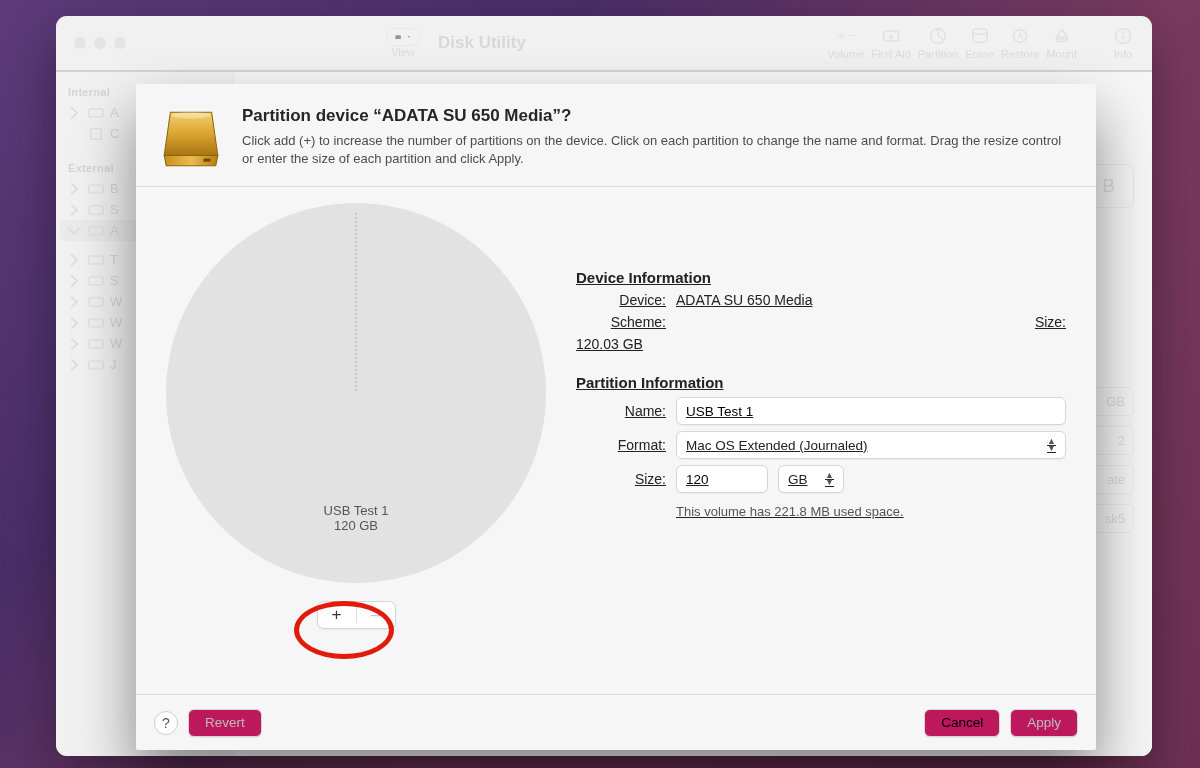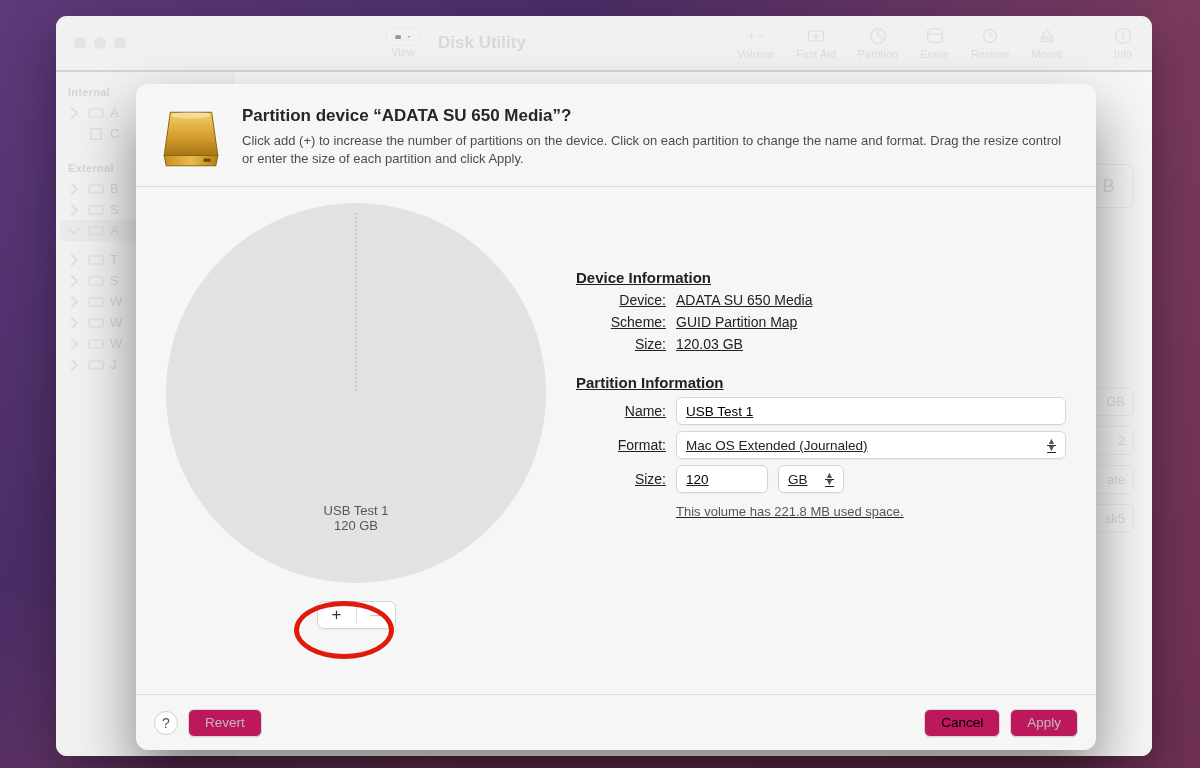--- a/index.html
+++ b/index.html
@@ -12,39 +12,39 @@
     background:#f1f1f1; border-radius:11px; box-shadow:0 20px 50px rgba(0,0,0,.35);
     overflow:hidden;
   }
   .titlebar { height:56px; display:flex; align-items:center; border-bottom:2px solid #a3a3a3;}
   .traffic { display:flex; gap:8px; padding-left:18px; }
   .traffic span{ width:12px; height:12px; border-radius:50%; background:#cfcfcf; display:inline-block;}
   .toolbar { flex:1; display:flex; align-items:center; color:#b9b9b9; }
   .tb-view {margin-left:260px; display:flex; flex-direction:column; align-items:center; font-size:11px;}
   .tb-ico-box{border:1px solid #dcdcdc; border-radius:6px; padding:3px 8px; display:flex; align-items:center; gap:6px; color:#bdbdbd;}
   .tb-title { font-size:17px; font-weight:600; color:#b0b0b0; margin-left:18px;}
-  .tb-center { margin-left:auto; margin-right:18px; display:flex; gap:22px;text-align:right;}
+  .tb-center { margin-left:auto; margin-right:18px; display:flex; gap:7px;text-align:right;}
   .tb-item{ display:flex; flex-direction:column; align-items:center; font-size:11px; gap:2px;}
   .tb-item svg{ width:22px; height:20px; stroke:#c3c3c3; fill:none; stroke-width:1.4;}
   .win-body{ display:flex; height:calc(100% - 56px);}
   .sidebar{ width:178px; border-right:1px solid #dedede; padding:8px 4px; color:#a9a9a9; font-size:13px;}
   .grp-label{ font-size:11px; font-weight:600; letter-spacing:.3px; padding:6px 8px 4px;}
   .row{ display:flex; align-items:center; gap:6px; padding:3px 6px; border-radius:5px;}
   .row svg{width:16px;height:14px;stroke:#c0c0c0;fill:none;stroke-width:1.4;}
   .chev{width:10px;height:10px;}
   .main{ flex:1; position:relative; background:#ffffff;}
   .top-pill{ position:absolute; top:92px; right:18px; border:1px solid #dcdcdc; border-radius:7px; padding:10px 18px; font-size:19px; color:#bcbcbc;}
   .info-box{ position:absolute; right:18px; top:315px; width:76px; display:flex; flex-direction:column; gap:10px; color:#b8b8b8; font-size:13px;}
   .info-cell{border:1px solid #e3e3e3; border-radius:5px; padding:6px 8px; text-align:right;}
   .faded-overlay{position:absolute; inset:0; background:rgba(240,240,240,.62);}
 
   
   .sheet{
     position:absolute; left:136px; top:84px; width:960px; height:666px;
-    background:#f6f6f6; border-radius:12px; box-shadow:0 30px 60px rgba(0,0,0,.45);
+    background:#f6f6f6; border-radius:2px; box-shadow:0 30px 60px rgba(0,0,0,.45);
     display:flex; flex-direction:column;
   }
   .sheet-header{ display:flex; gap:18px; padding:22px 28px 14px 22px; }
   .drive-icon{ width:66px; height:66px; flex:0 0 auto;}
   .hdr-text h2{ font-size:17px; font-weight:700; color:#262626; margin-bottom:6px;}
   .hdr-text p{ font-size:13px; color:#4c4c4c; line-height:1.35;}
   .divider{ height:1px; background:#dcdcdc; margin:0;}
   .sheet-body{ flex:1; display:grid; grid-template-columns: 440px 1fr; }
 
   
@@ -319,21 +319,20 @@
       </div>
       <div class="callout"></div>
     </div>
 
     <div class="form-zone">
       <div class="section-title">Device Information</div>
       <div class="kv">
         <div class="k">Device:</div>
         <div>ADATA SU 650 Media</div>
         <div class="k">Scheme:</div>
-        <div>GUID Partition Map</div>
         <div class="k">Size:</div>
         <div>120.03 GB</div>
       </div>
 
       <div class="section-title" style="margin-top:22px">Partition Information</div>
       <div class="kv">
         <div class="k">Name:</div>
         <div class="input">
           <input value="USB Test 1" style="">
         </div>

